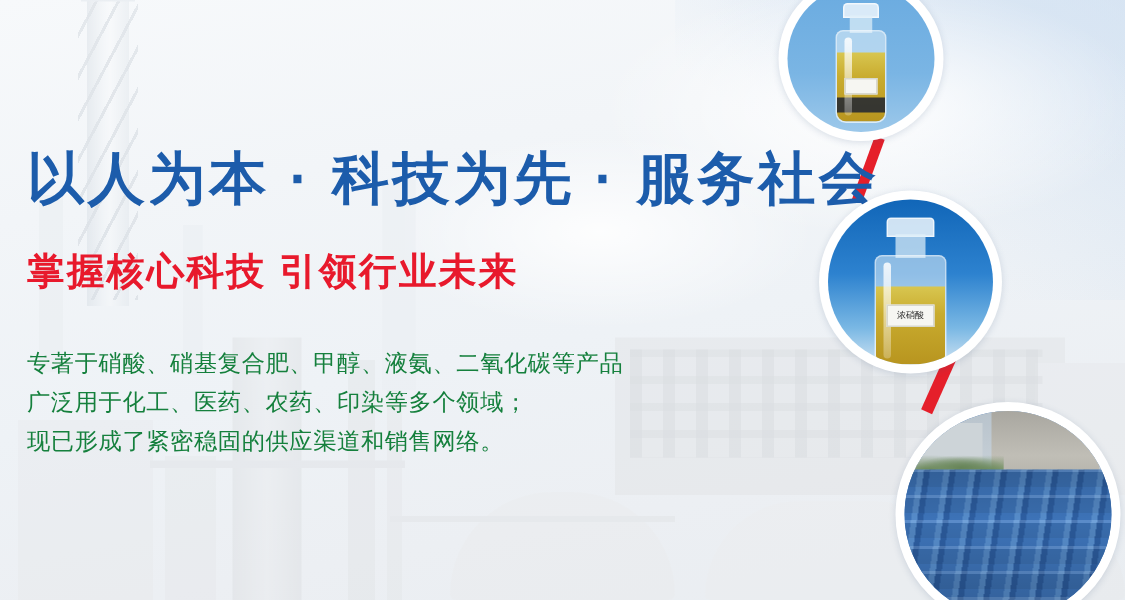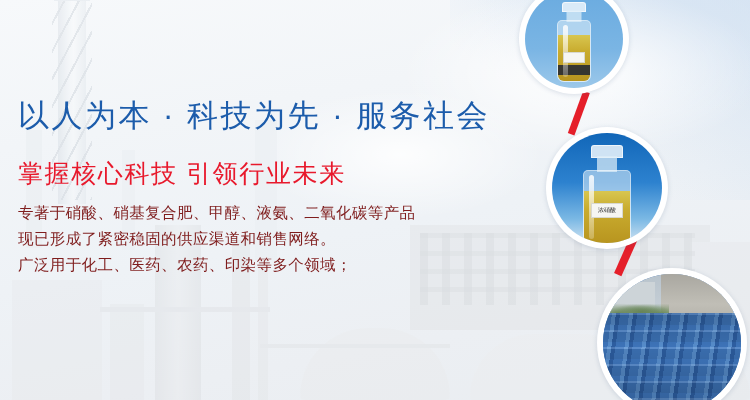--- a/index.html
+++ b/index.html
@@ -124,48 +124,48 @@
 
   
   .text-block {
     position: absolute;
     left: 18px;
     top: 98px;
     width: 500px;
     z-index: 6;
   }
   .headline-cn {
-    font-size: 31px;
+    font-size: 38px;
     line-height: 1.18;
     color: #1c5cab;
     letter-spacing: 2.5px;
-    font-weight: 400;
+    font-weight: 700;
     white-space: nowrap;
   }
   .headline-en {
     margin-top: 9px;
     font-size: 12.5px;
     color: #2f72bd;
     letter-spacing: 0.15px;
     white-space: nowrap;
   }
   .headline-red {
     margin-top: 23px;
     font-size: 25px;
     line-height: 1.2;
     color: #e8192c;
     letter-spacing: 1.6px;
-    font-weight: 400;
+    font-weight: 700;
     white-space: nowrap;
   }
   .body-lines {
-    margin-top: 12px;
+    margin-top: 34px;
     font-size: 15.5px;
     line-height: 26px;
-    color: #7f1d1d;
+    color: #15803d;
     letter-spacing: 0.4px;
   }
   .body-lines div { white-space: nowrap; }
 
   
   .circle {
     position: absolute;
     border-radius: 50%;
     background: #ffffff;
     box-shadow: 0 1px 5px rgba(60,90,130,0.18);
@@ -320,22 +320,22 @@
   </div>
   <div class="tower-b"></div>
   <div class="tower-c"></div>
   <div class="tower-d"></div>
 
   <div class="text-block">
     <div class="headline-cn">以人为本 · 科技为先 · 服务社会</div>
     <div class="headline-red">掌握核心科技 引领行业未来</div>
     <div class="body-lines">
       <div>专著于硝酸、硝基复合肥、甲醇、液氨、二氧化碳等产品</div>
+      <div>广泛用于化工、医药、农药、印染等多个领域；</div>
       <div>现已形成了紧密稳固的供应渠道和销售网络。</div>
-      <div>广泛用于化工、医药、农药、印染等多个领域；</div>
     </div>
   </div>
 
   <div class="connector" id="connector-1"></div>
   <div class="connector" id="connector-2"></div>
   <div class="connector" id="connector-3"></div>
 
   <div class="circle" id="circle-1">
     <div class="inner">
       <div class="bottle" style="top:12px; width:46px; height:80px;">

